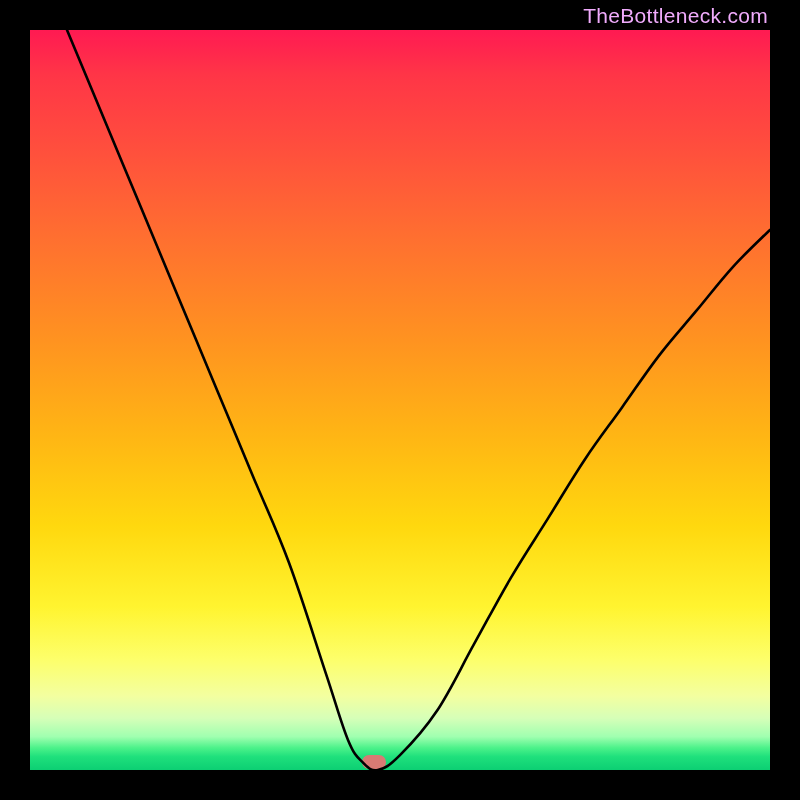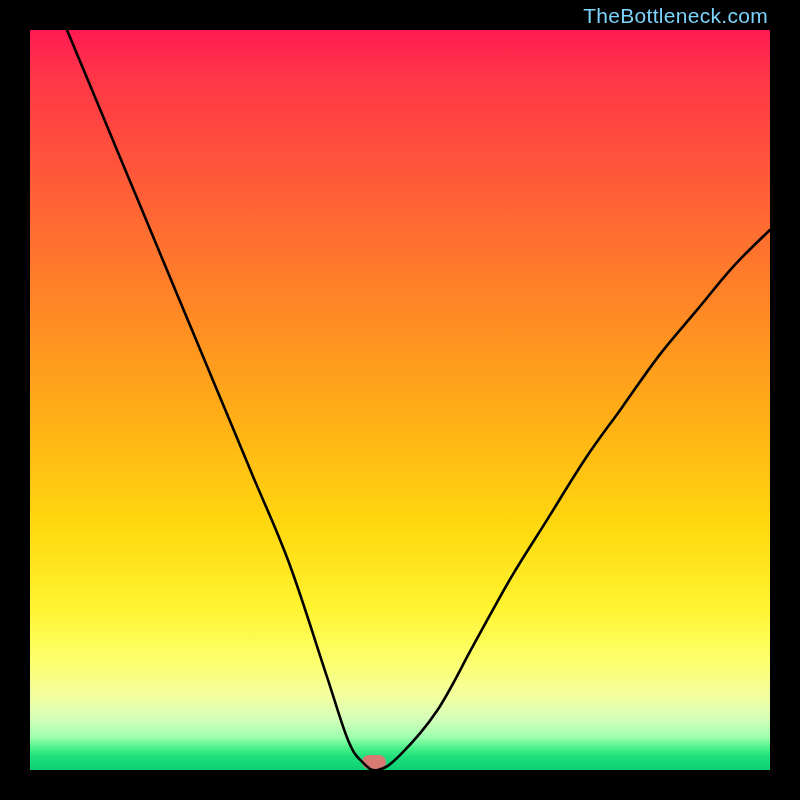--- a/index.html
+++ b/index.html
@@ -46,21 +46,21 @@
       #a0ffb0 95.5%,
       #4cf28a 97%,
       #1fe07c 98.2%,
       #0ccf73 100%
     );
   }
   .watermark {
     position: absolute;
     top: 4px;
     right: 32px;
-    color: #7dd3fc;
+    color: #f0abfc;
     font-size: 21px;
     font-weight: 500;
     letter-spacing: 0.3px;
   }
   .marker {
     position: absolute;
     width: 24px;
     height: 14px;
     background: #d87a74;
     border-radius: 7px;

